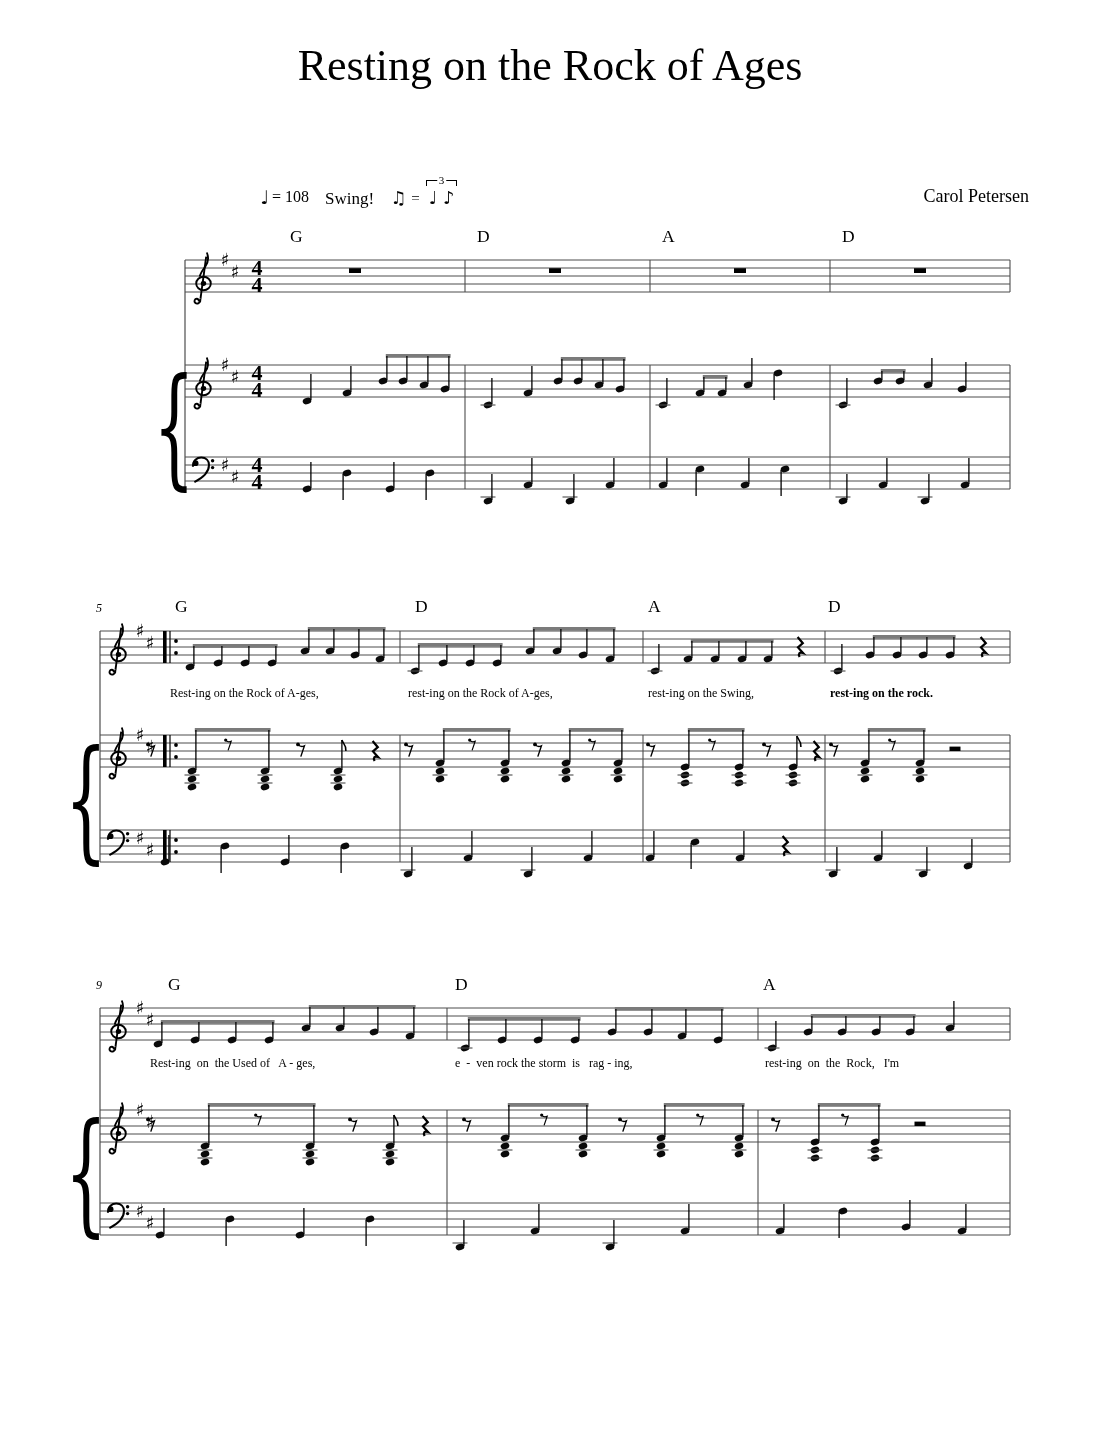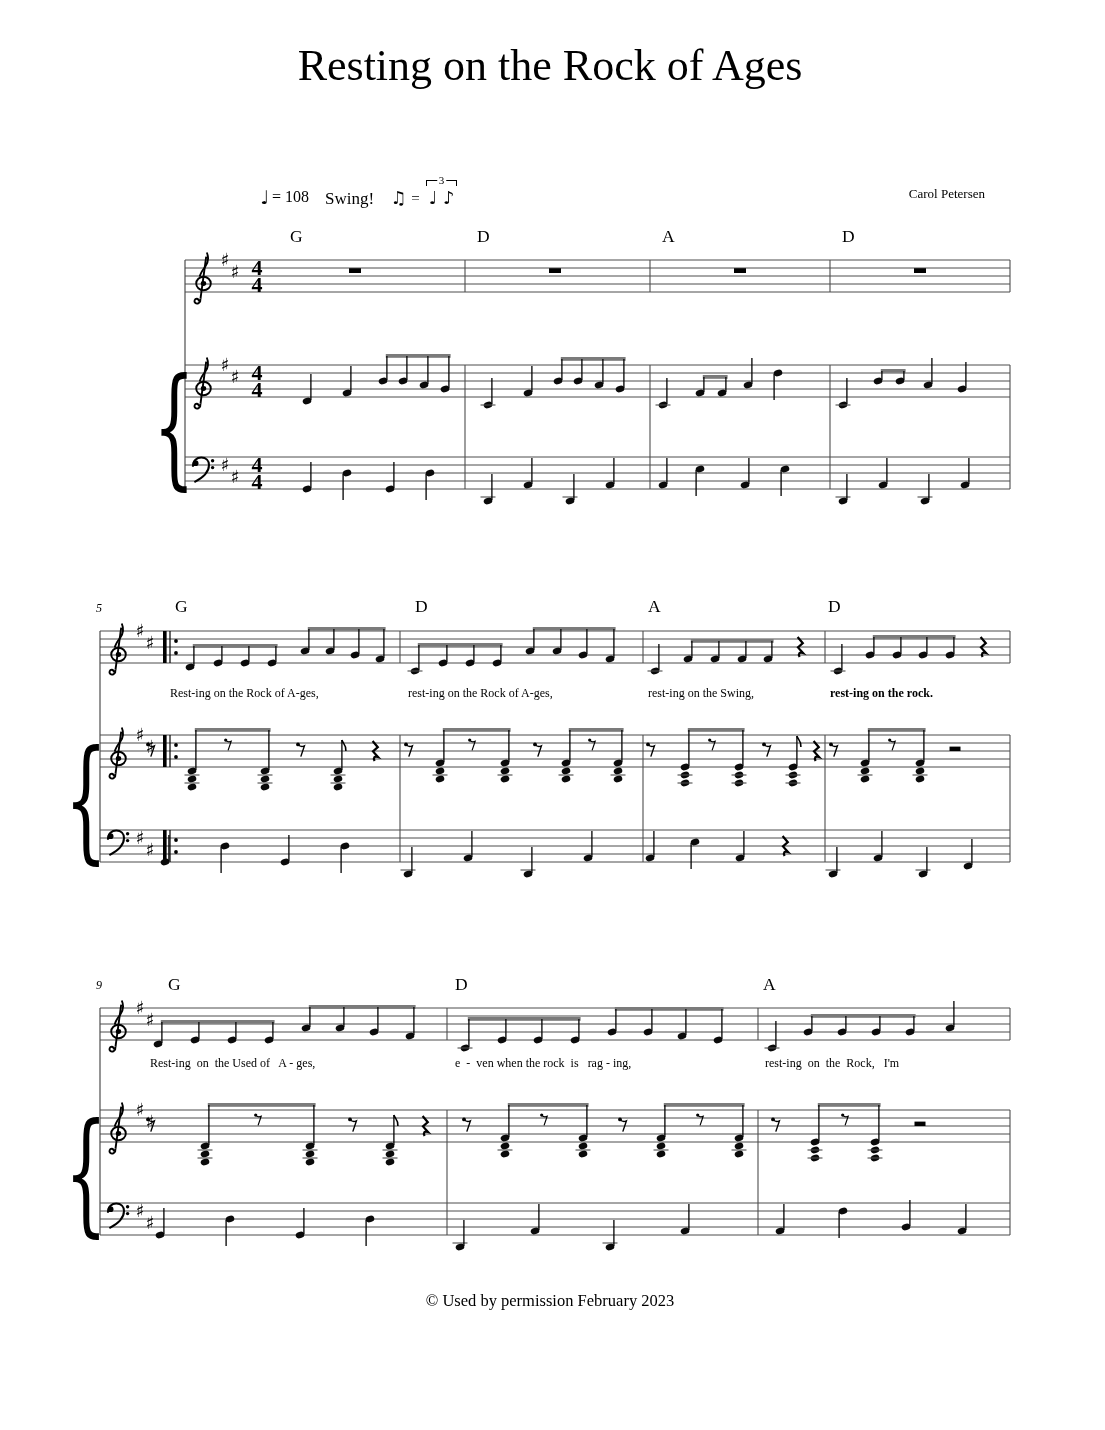--- a/index.html
+++ b/index.html
@@ -1,20 +1,20 @@
 <!DOCTYPE html>
 <html><head>
 <meta charset="utf-8">
 <style>
   html,body{margin:0;padding:0;background:#fff;}
   .page{position:relative;width:1100px;height:1430px;background:#fff;overflow:hidden;
         font-family:"Liberation Serif",serif;color:#000;}
   .title{position:absolute;top:40px;left:0;width:100%;text-align:center;
          font-size:44px;font-weight:normal;margin:0;letter-spacing:0;}
-  .composer{position:absolute;top:186px;left:0;width:985px;text-align:right;font-size:13px;}
+  .composer{position:absolute;top:186px;left:0;width:985px;text-align:right;font-size:18px;padding-left:44px;}
   .tempo{position:absolute;left:260px;top:186px;height:34px;white-space:nowrap;}
   .tempo>span{display:inline-block;vertical-align:baseline;}
   .tq{font-family:"DejaVu Sans",sans-serif;font-size:19px;}
   .teq{font-size:16px;margin-left:3px;position:relative;top:-2px;}
   .tsw{font-size:17px;font-weight:normal;margin-left:16px;}
   .tpair{font-family:"DejaVu Sans",sans-serif;font-size:18px;margin-left:16px;}
   .teq2{font-size:15px;margin-left:5px;position:relative;top:-1px;}
   .trip{position:relative;display:inline-block;margin-left:7px;padding:0 2px;}
   .trip .notes{font-family:"DejaVu Sans",sans-serif;font-size:18px;}
   .trip .br{position:absolute;left:-1px;right:-1px;top:-7px;height:5px;
@@ -619,34 +619,33 @@
           <line x1="839.1" y1="1212" x2="839.1" y2="1238" stroke="#000" stroke-width="1.3"></line>
           <ellipse cx="906" cy="1227" rx="4.4" ry="3.2" fill="#0a0a0a" transform="rotate(-18 906 1227)"></ellipse>
           <line x1="909.9" y1="1226" x2="909.9" y2="1200" stroke="#000" stroke-width="1.3"></line>
           <ellipse cx="962" cy="1231" rx="4.4" ry="3.2" fill="#0a0a0a" transform="rotate(-18 962 1231)"></ellipse>
           <line x1="965.9" y1="1230" x2="965.9" y2="1204" stroke="#000" stroke-width="1.3"></line>
         </g>
         <text x="0" y="46.504999999999995" font-size="133.62" font-family="&quot;DejaVu Serif&quot;,serif" fill="#000" transform="translate(86 1171.5) scale(0.5 1)" text-anchor="middle">{</text>
       </g>
     </svg>
 
-  <div class="copyright">© Used by permission February 2023</div>
 <div class="chord" style="left: 290px; top: 226px;">G</div>
     <div class="chord" style="left: 477px; top: 226px;">D</div>
     <div class="chord" style="left: 662px; top: 226px;">A</div>
     <div class="chord" style="left: 842px; top: 226px;">D</div>
     <div class="chord" style="left: 175px; top: 596px;">G</div>
     <div class="chord" style="left: 415px; top: 596px;">D</div>
     <div class="chord" style="left: 648px; top: 596px;">A</div>
     <div class="chord" style="left: 828px; top: 596px;">D</div>
     <div class="chord" style="left: 168px; top: 974px;">G</div>
     <div class="chord" style="left: 455px; top: 974px;">D</div>
     <div class="chord" style="left: 763px; top: 974px;">A</div>
     <div class="lyric" style="left: 170px; top: 686px;">Rest-ing on the Rock of A-ges,</div>
     <div class="lyric" style="left: 408px; top: 686px;">rest-ing on the Rock of A-ges,</div>
     <div class="lyric" style="left: 648px; top: 686px;">rest-ing on the Swing,</div>
     <div class="lyric" style="left: 830px; top: 686px; font-weight: bold;">rest-ing on the rock.</div>
     <div class="lyric" style="left: 150px; top: 1056px;">Rest-ing  on  the Used of   A - ges,</div>
-    <div class="lyric" style="left: 455px; top: 1056px;">e  -  ven when the rock  is   rag - ing,</div>
+    <div class="lyric" style="left: 455px; top: 1056px;">e  -  ven rock the storm  is   rag - ing,</div>
     <div class="lyric" style="left: 765px; top: 1056px;">rest-ing  on  the  Rock,   I'm</div>
     <div class="mnum" style="left: 96px; top: 601px;">5</div>
     <div class="mnum" style="left: 96px; top: 978px;">9</div>
   </div>
 
 </body></html>

